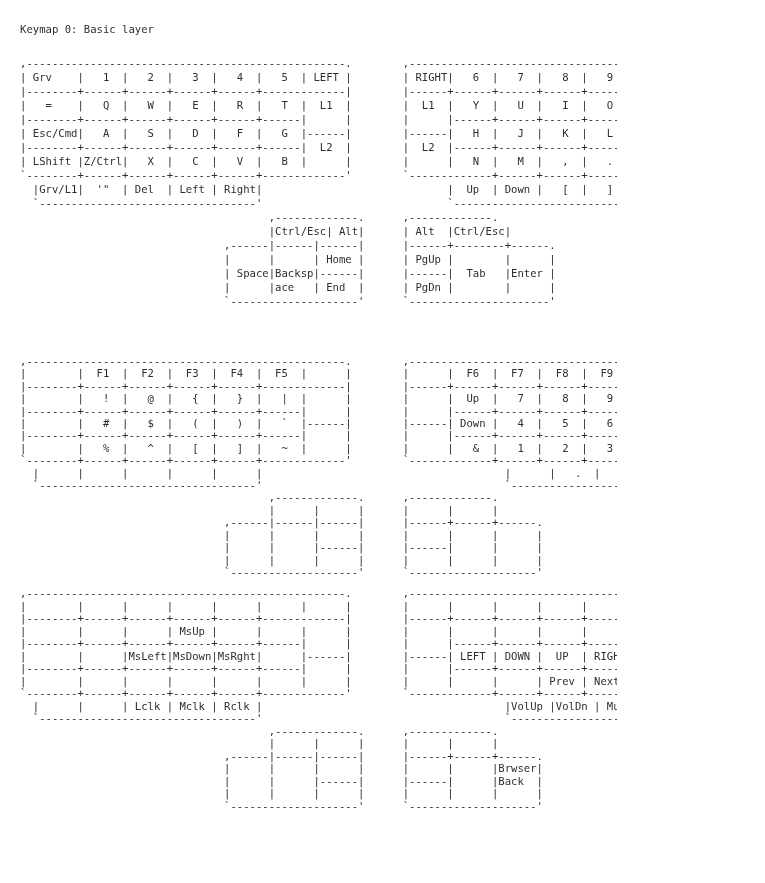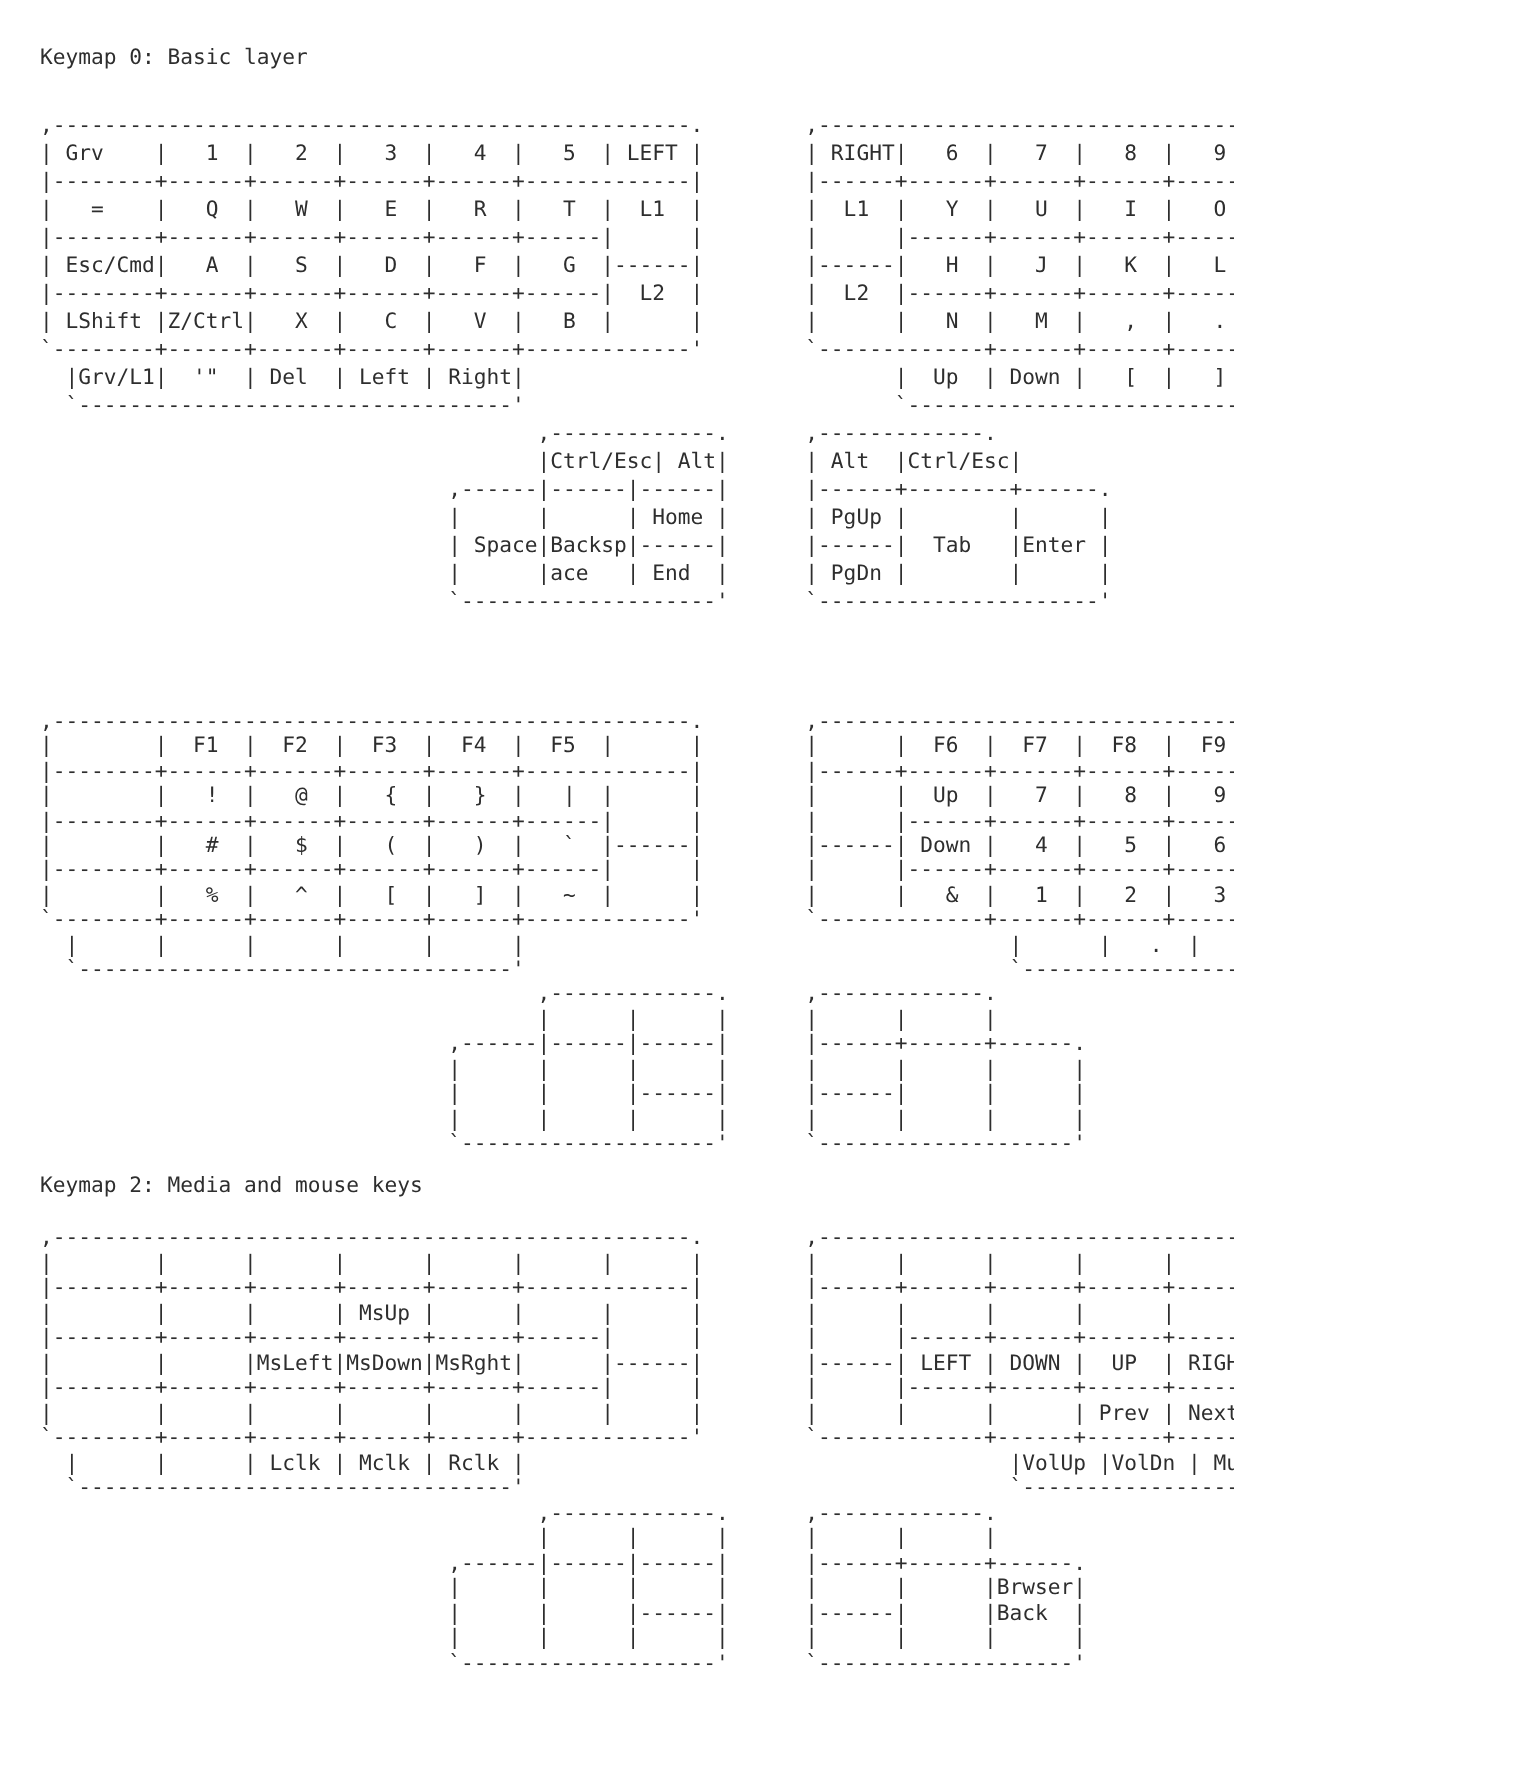--- a/index.html
+++ b/index.html
@@ -83,21 +83,20 @@
                                        ,-------------.      ,-------------.
                                        |      |      |      |      |      |
                                 ,------|------|------|      |------+------+------.
                                 |      |      |      |      |      |      |      |
                                 |      |      |------|      |------|      |      |
                                 |      |      |      |      |      |      |      |
                                 `--------------------'      `--------------------'</pre>
   </section>
 
   <section class="keymap-section sec-2">
-    <h2 class="heading">Keymap 2: Media and mouse keys</h2>
     <pre class="art">,--------------------------------------------------.        ,--------------------------------------------------.
 |        |      |      |      |      |      |      |        |      |      |      |      |      |      |        |
 |--------+------+------+------+------+-------------|        |------+------+------+------+------+------+--------|
 |        |      |      | MsUp |      |      |      |        |      |      |      |      |      |      |        |
 |--------+------+------+------+------+------|      |        |      |------+------+------+------+------+--------|
 |        |      |MsLeft|MsDown|MsRght|      |------|        |------| LEFT | DOWN |  UP  | RIGHT|      |  Play  |
 |--------+------+------+------+------+------|      |        |      |------+------+------+------+------+--------|
 |        |      |      |      |      |      |      |        |      |      |      | Prev | Next |      |        |
 `--------+------+------+------+------+-------------'        `-------------+------+------+------+------+--------'
   |      |      | Lclk | Mclk | Rclk |                                      |VolUp |VolDn | Mute |      |      |

